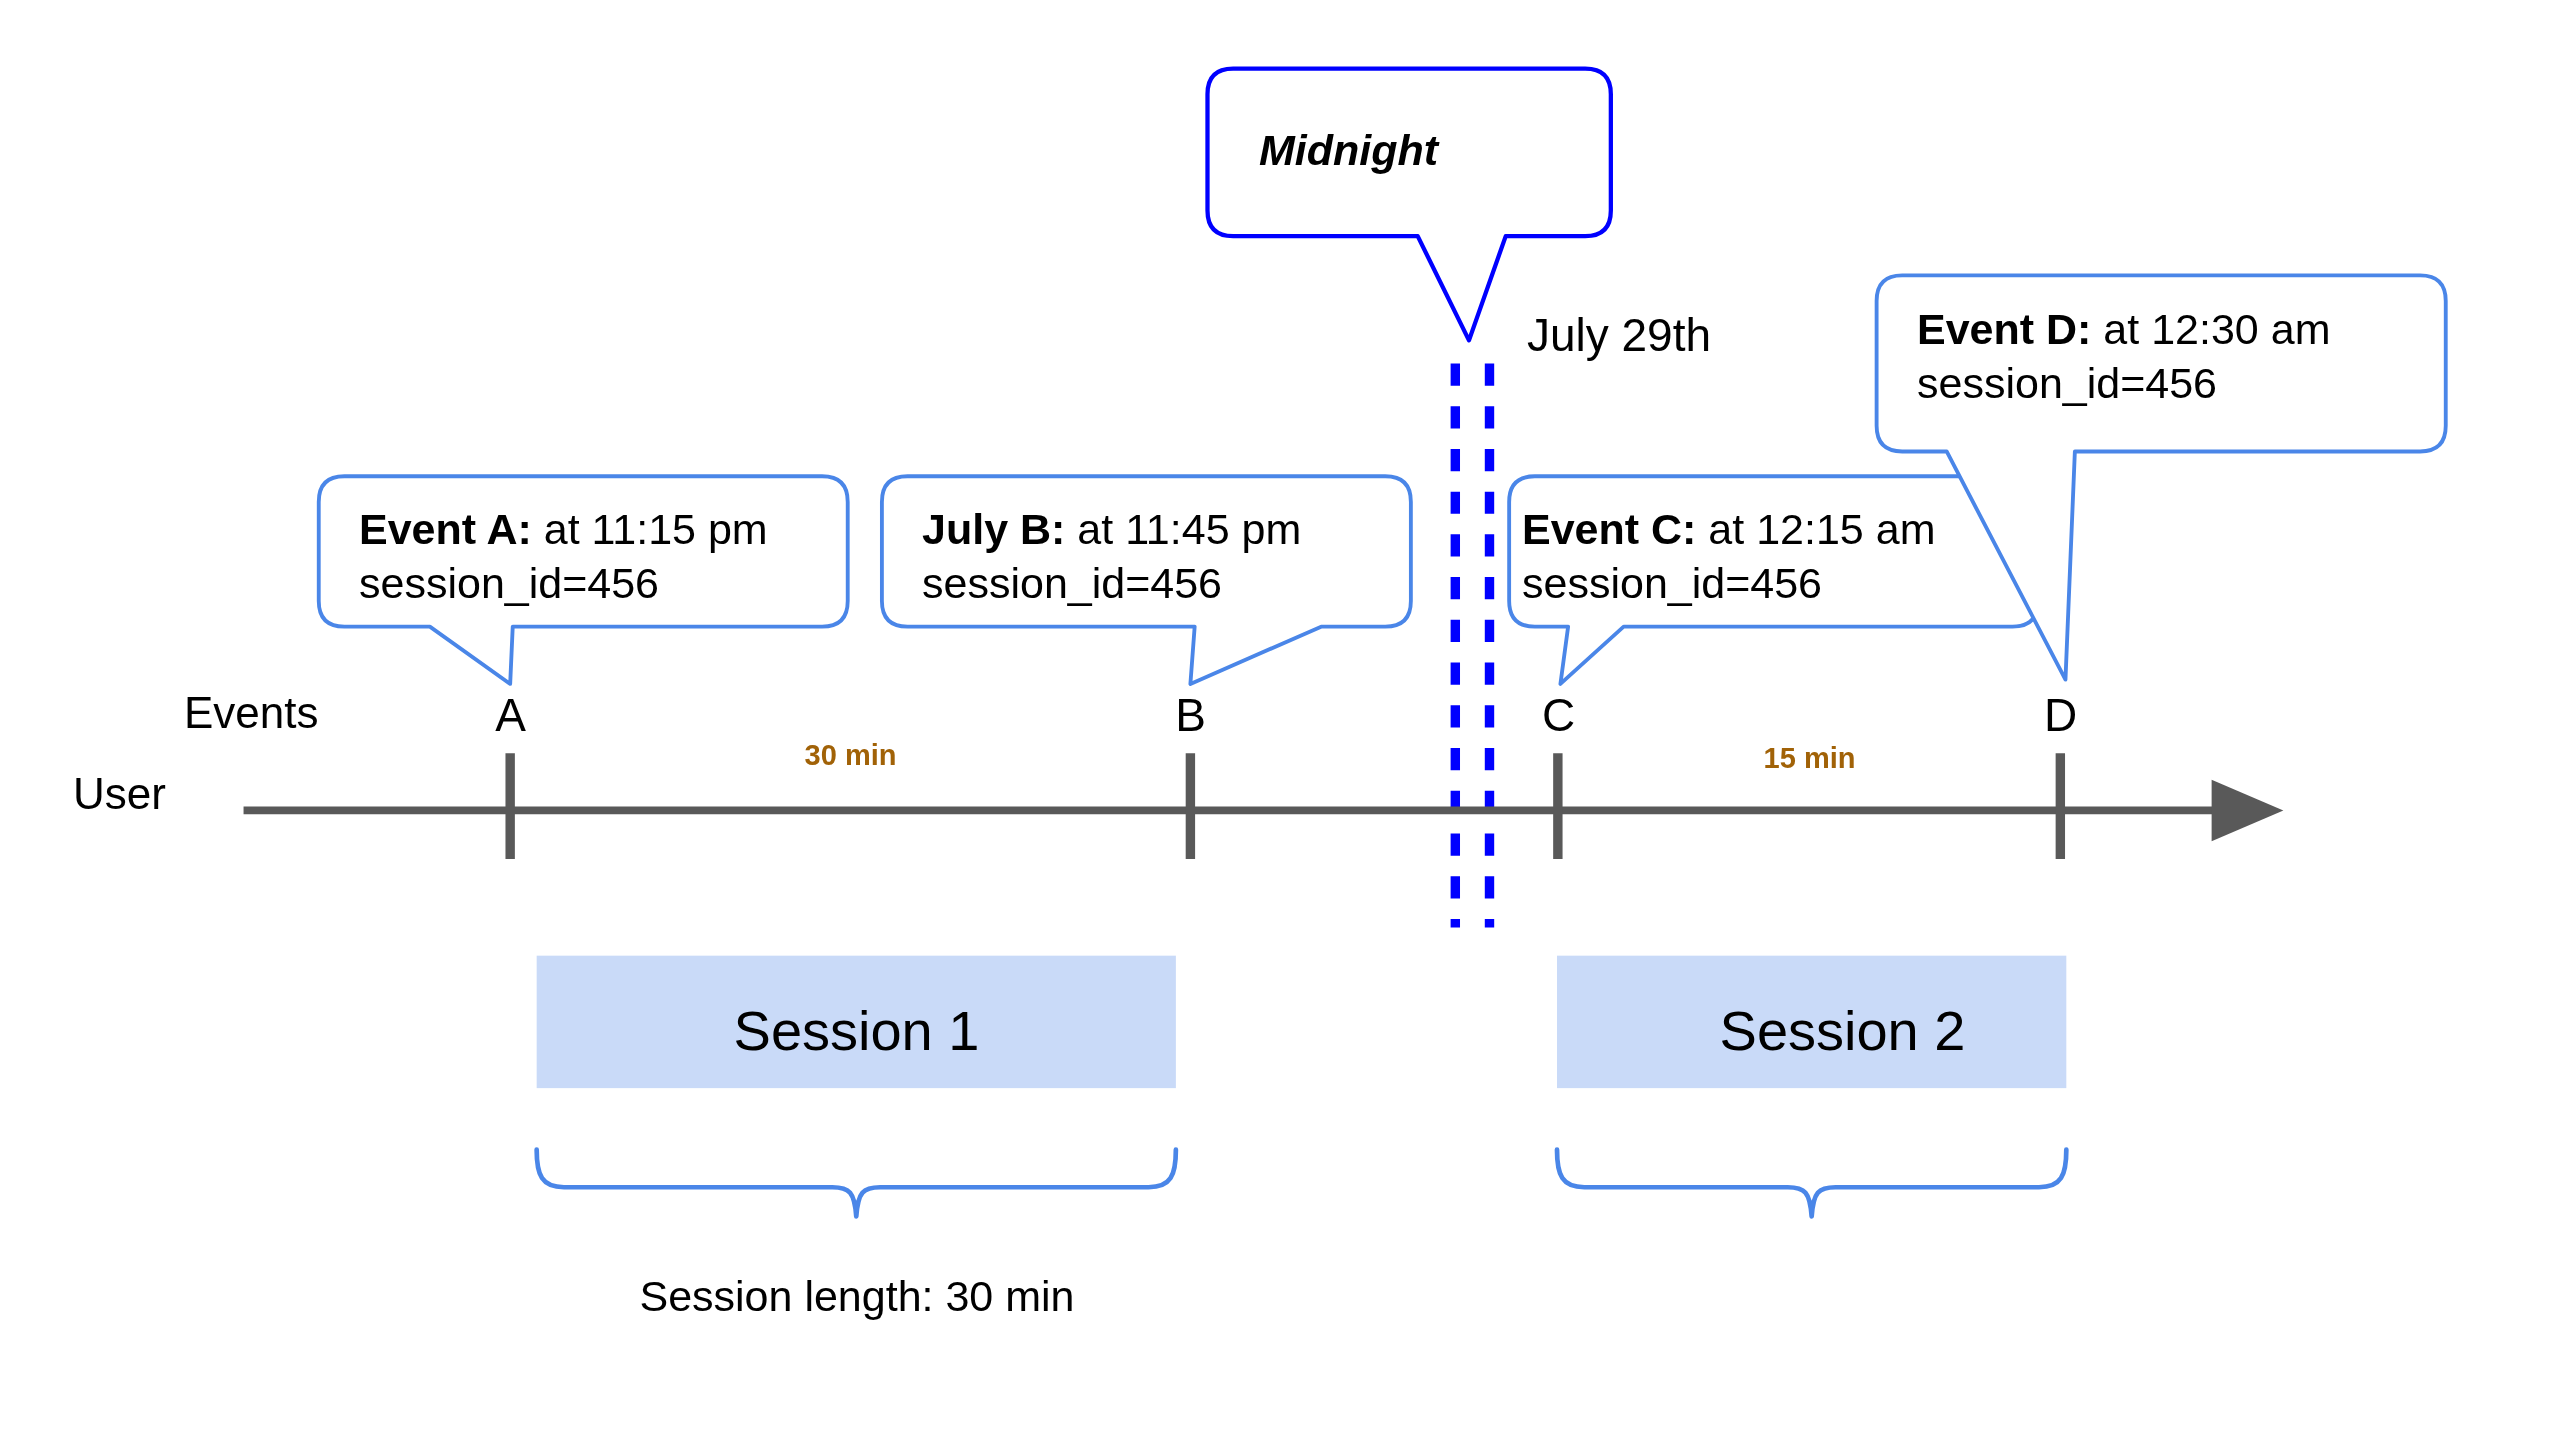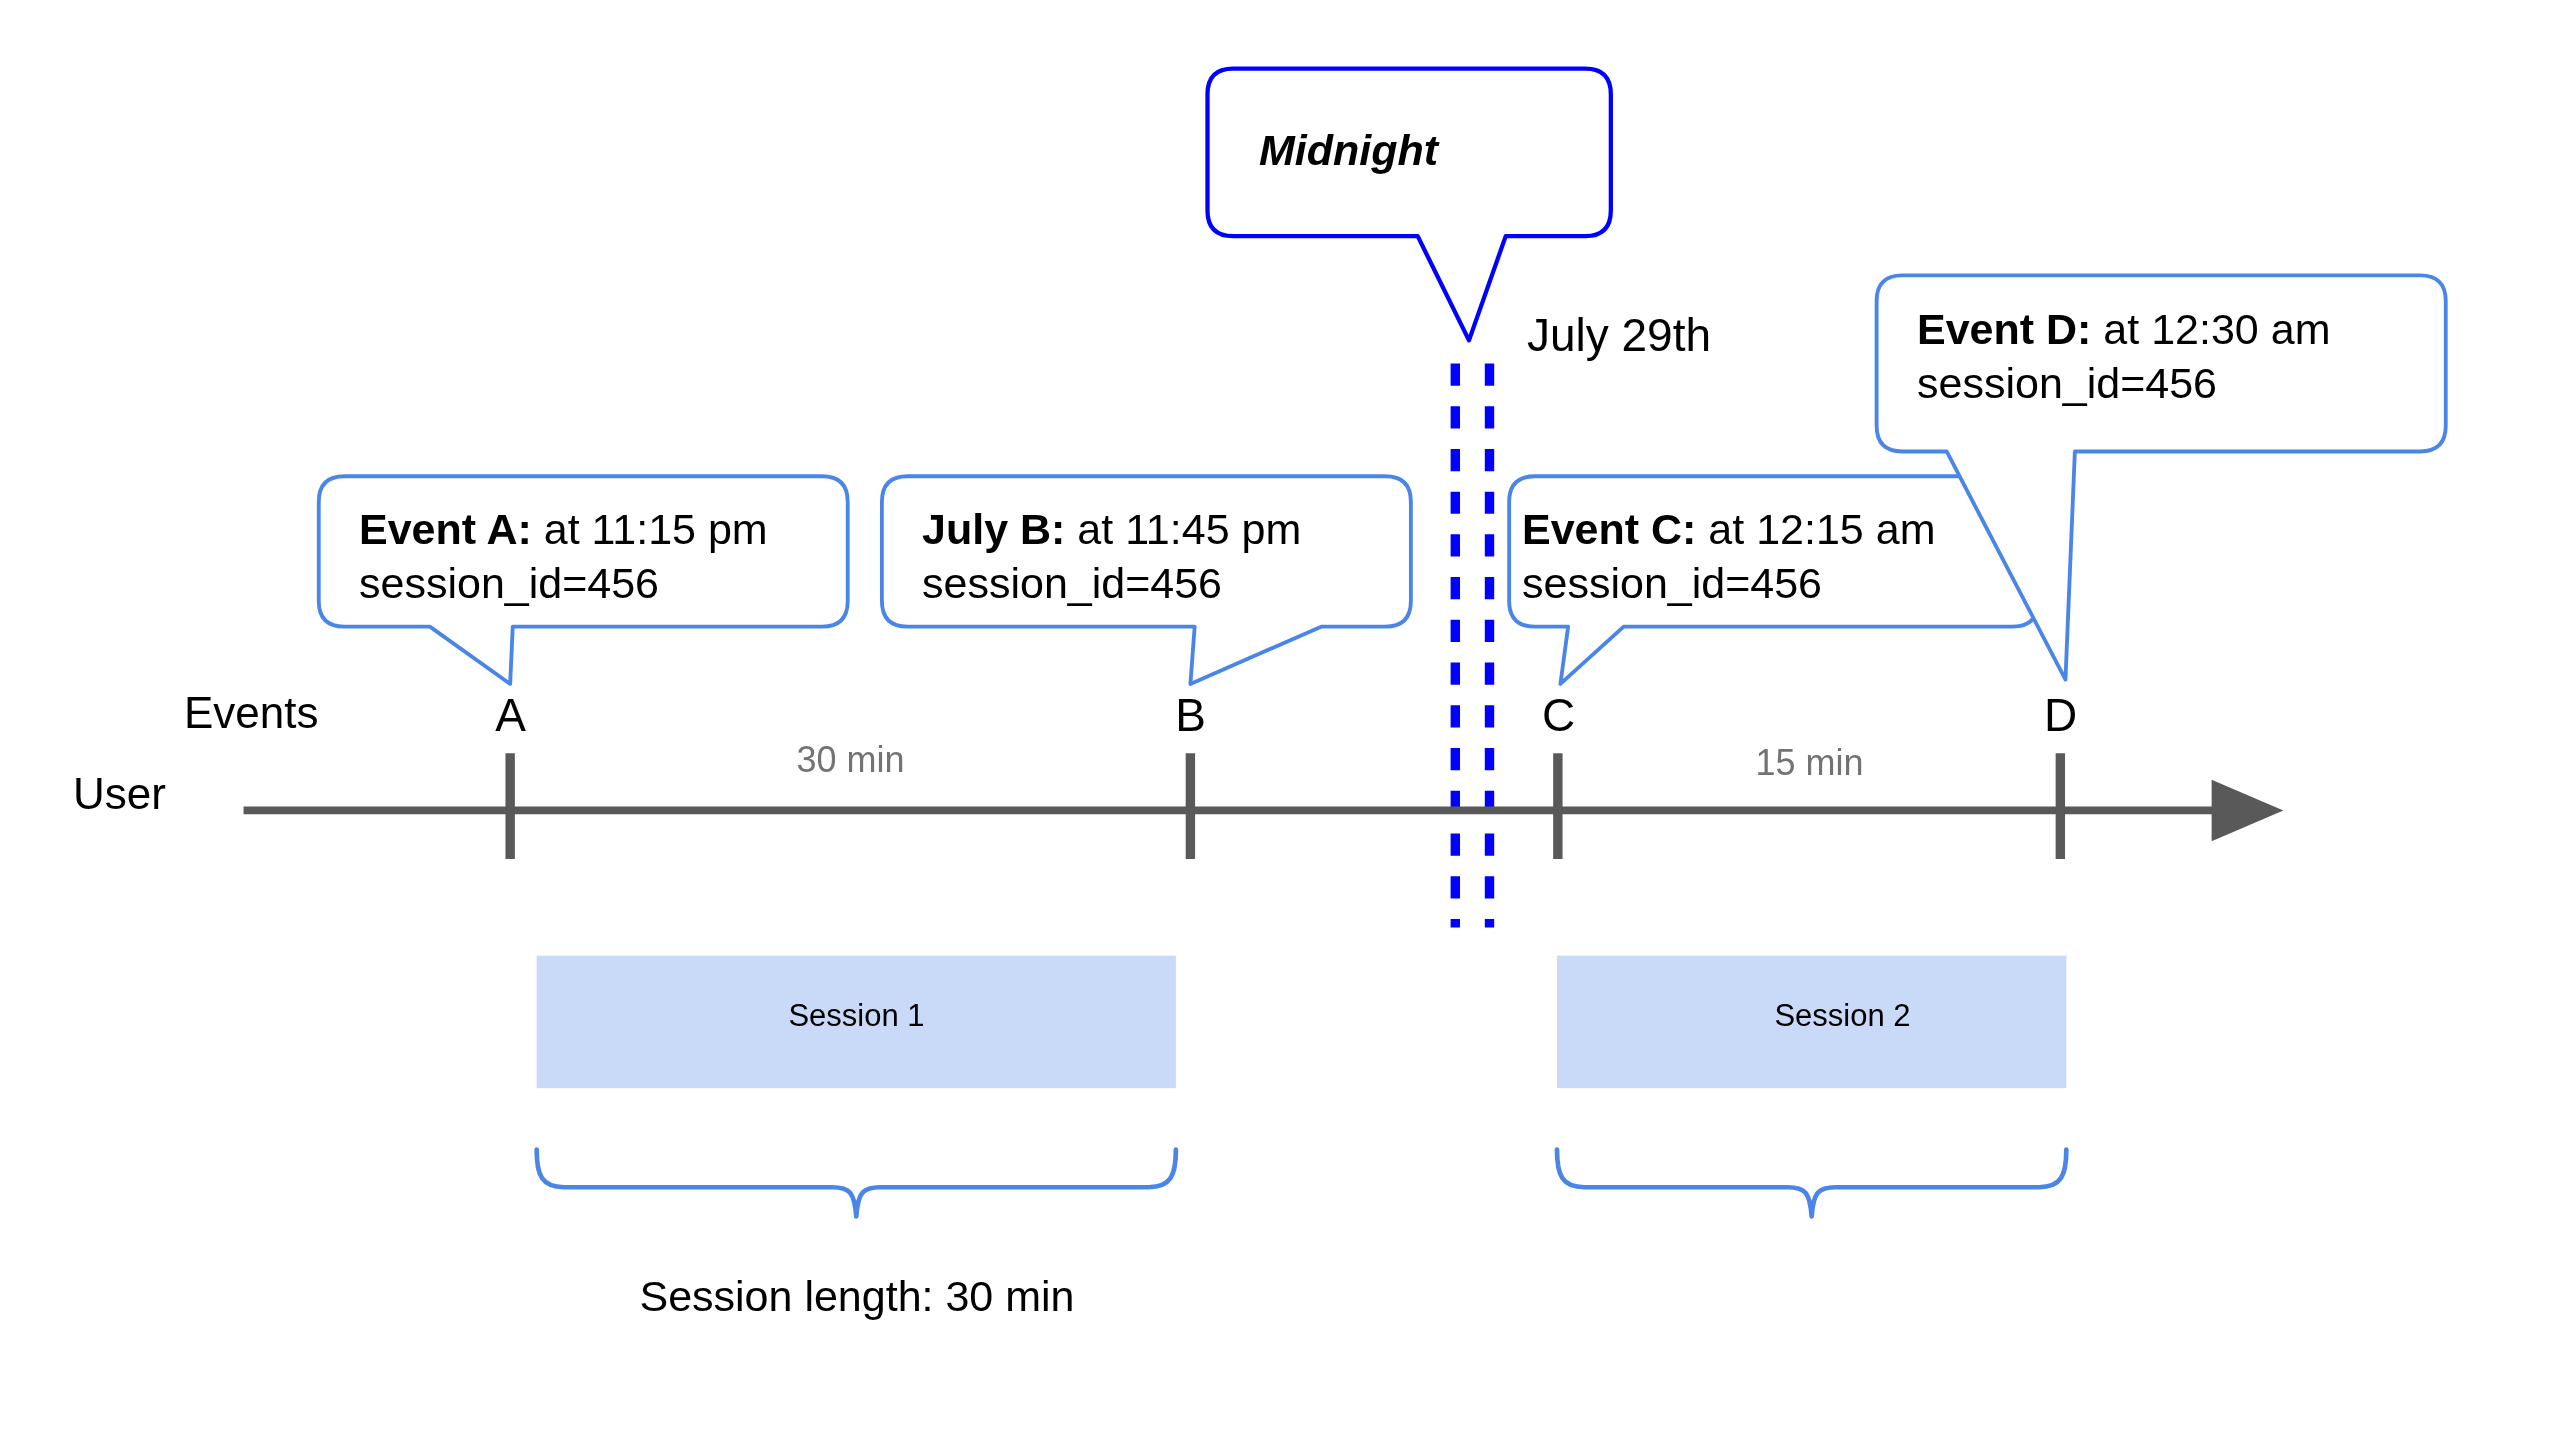--- a/index.html
+++ b/index.html
@@ -48,35 +48,36 @@
     white-space: pre;
     color: #000000;
   }
   .axis-row-label {
     position: absolute;
     white-space: pre;
     color: #000000;
   }
   .dur-label {
     position: absolute;
-    font-size: 36px;
-    text-align: center;
-    white-space: pre;
-    color: #737373;
+    font-size: 29px;
+    text-align: center;
+    white-space: pre;
+    color: #a16207;
+    font-weight: bold;
   }
   .date-label {
     position: absolute;
     font-size: 46px;
     text-align: center;
     white-space: pre;
     color: #000000;
   }
   .session-label {
     position: absolute;
-    font-size: 31px;
+    font-size: 56px;
     text-align: center;
     white-space: pre;
     color: #000000;
   }
   .sesslen-label {
     position: absolute;
     font-size: 43px;
     text-align: center;
     white-space: pre;
     color: #000000;

